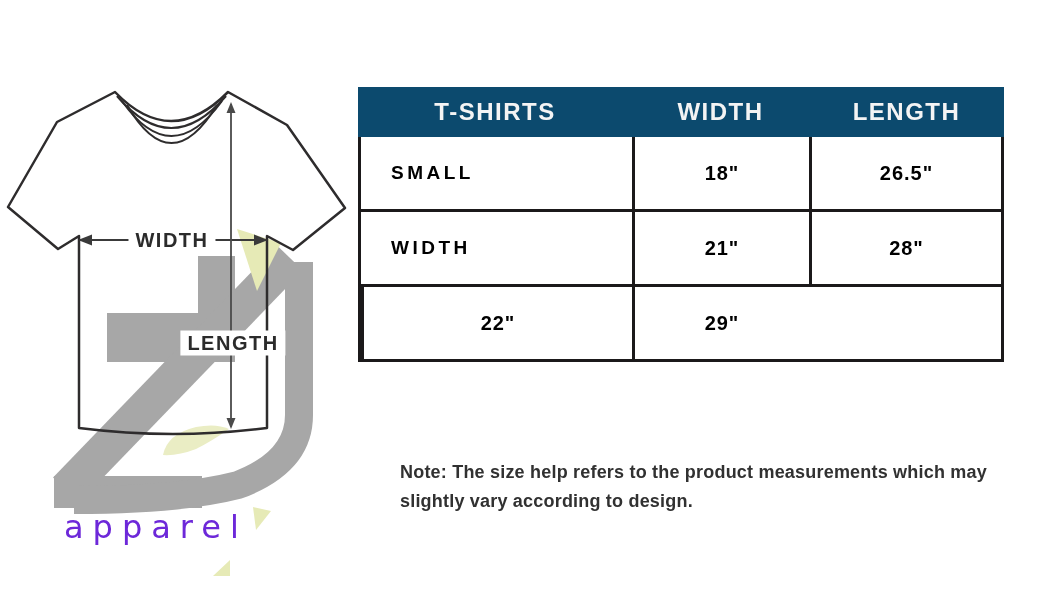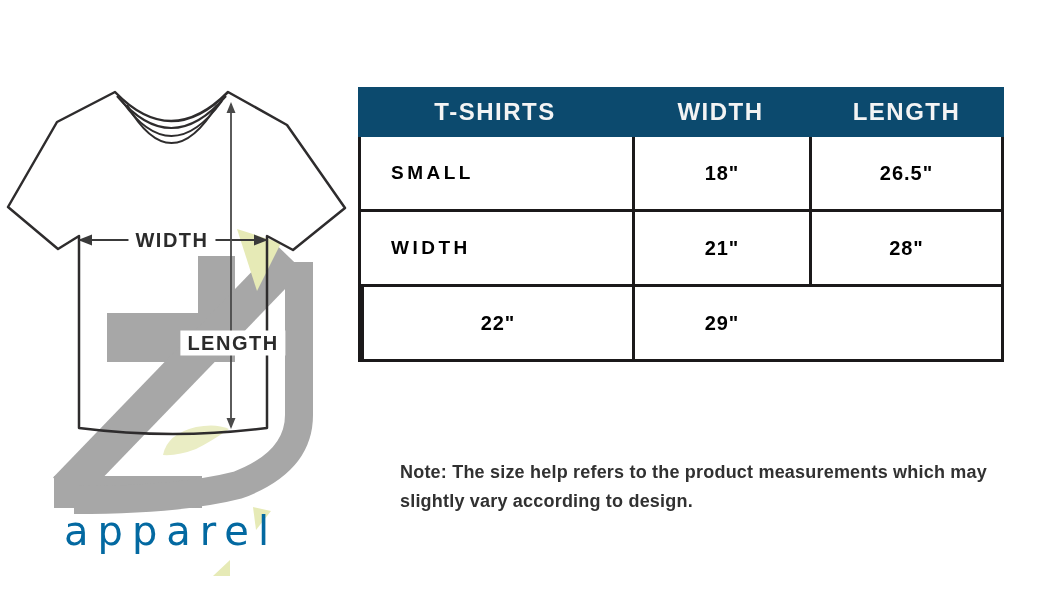--- a/index.html
+++ b/index.html
@@ -13,22 +13,22 @@
   .illustration svg { position:absolute; left:0; top:0; }
   .measure-label {
     position:absolute; transform:translate(-50%,-50%);
     background:#ffffff; padding:1px 7px;
     font-size:20px; font-weight:bold; letter-spacing:1.5px; color:#2b2b2b;
     white-space:nowrap;
   }
   .brand-word {
     position:absolute; left:64px; top:508px;
     font-family:"DejaVu Sans", sans-serif;
-    font-size:40px; font-weight:400; letter-spacing:9px;
-    color:#0369a1; white-space:nowrap;
+    font-size:32px; font-weight:400; letter-spacing:9px;
+    color:#6d28d9; white-space:nowrap;
   }
   
   .size-table { position:absolute; left:358px; top:87px; width:646px; }
   .thead {
     display:grid; grid-template-columns:274px 177px 195px;
     background:#0c4a6e; height:50px; align-items:center;
   }
   .thead .hcell {
     text-align:center; color:#f4f4f4; font-size:24px; font-weight:bold;
     letter-spacing:1.5px;

